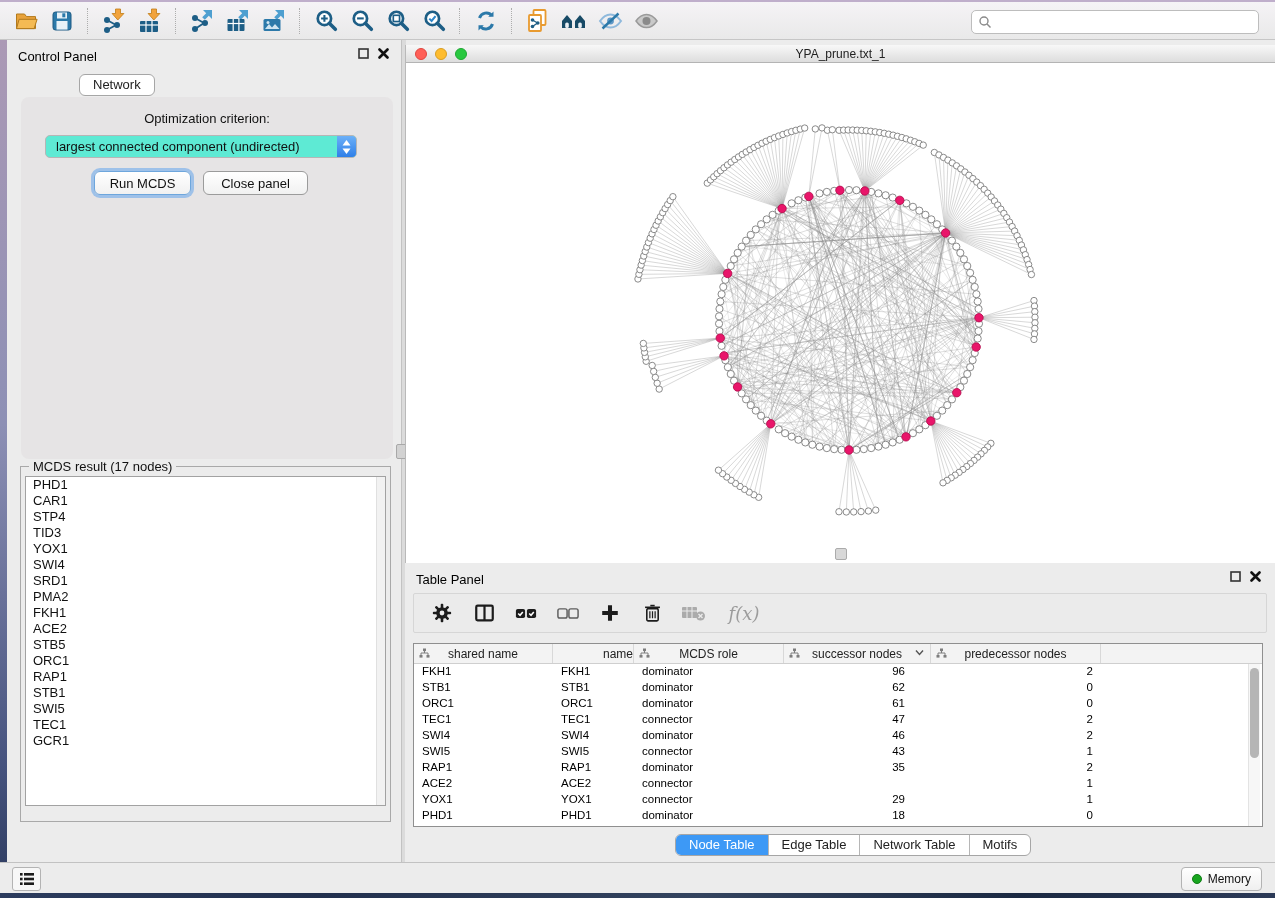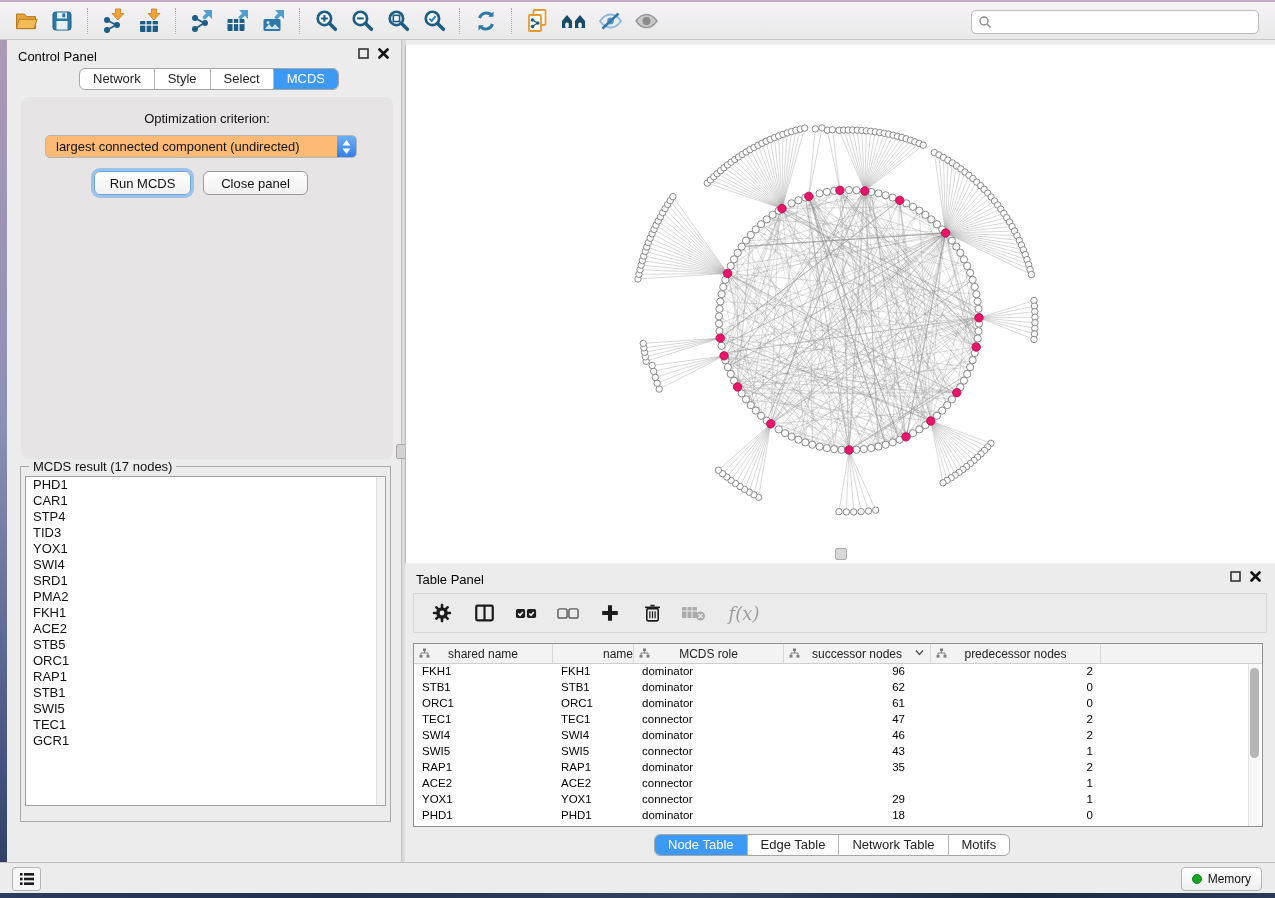--- a/index.html
+++ b/index.html
@@ -21,24 +21,24 @@
     background:linear-gradient(90deg,#2c3c5e,#22304e 25%,#34445f 55%,#1b2942 80%,#2c3a57);}
   
   .cpanel{position:absolute;left:7px;top:40px;width:394px;height:822px;background:#ECECEC;}
   .panel-title{position:absolute;left:11px;top:9px;font-size:13px;color:#000000;text-align:right;}
   .panel-btns{position:absolute;top:8px;display:flex;gap:9px;align-items:center;}
   .cpanel .panel-btns{right:12px;}
   .seg{display:flex;height:22px;border:1px solid #a6a6a6;border-radius:6px;background:#fff;overflow:hidden;box-sizing:border-box;}
   .seg .s{padding:0 13px;font-size:13px;line-height:20px;border-left:1px solid #b6b6b6;color:#222;white-space:nowrap;}
   .seg .s:first-child{border-left:none;}
   .seg .s.active{background:#3D99F6;color:#fff;}
-  .cp-tabs{position:absolute;left:72px;top:28px;}
+  .cp-tabs{position:absolute;left:72px;top:34px;flex-direction:column;}
   .inner{position:absolute;left:14px;top:57px;width:372px;height:362px;background:#E6E4E5;border-radius:8px;}
   .opt-label{position:absolute;left:0;right:0;top:14px;text-align:center;font-size:13px;color:#111;}
-  .dropdown{position:absolute;left:24px;top:38px;width:312px;height:23px;background:#fdba74;border:1px solid #b6b6b6;
+  .dropdown{position:absolute;left:24px;top:38px;width:312px;height:23px;background:#5eead4;border:1px solid #b6b6b6;
     border-radius:5px;display:flex;align-items:center;box-sizing:border-box;}
   .dropdown .val{flex:1;font-size:13px;padding-left:10px;white-space:nowrap;}
   .stepper{width:19px;height:21px;border-radius:0 4px 4px 0;background:linear-gradient(#6cb0f8,#2f7fe8);
     display:flex;flex-direction:column;align-items:center;justify-content:center;gap:2px;}
   .btnrow{position:absolute;left:0;top:74px;width:100%;}
   .pbtn{position:absolute;height:24px;border:1px solid #9b9b9b;border-radius:6px;font-size:13px;
     background:linear-gradient(#ffffff,#f1f1f1);display:flex;align-items:center;justify-content:center;box-sizing:border-box;}
   .pbtn.focus{box-shadow:0 0 0 3px rgba(110,170,235,.6);border-color:#6ea6dc;}
   fieldset.result{position:absolute;left:13px;top:419px;width:371px;height:363px;margin:0;padding:0;
     border:1px solid #a9a9a9;box-sizing:border-box;}
@@ -69,21 +69,21 @@
   .thead{display:flex;height:19px;background:#F3F3F3;border-bottom:1px solid #cfcfcf;}
   .th{position:relative;box-sizing:border-box;border-right:1px solid #d8d8d8;font-size:12px;color:#222;
       display:flex;align-items:center;justify-content:center;}
   .th .treeico{position:absolute;left:5px;top:4px;}
   .th .sort{position:absolute;right:6px;top:5px;}
   .trow{display:flex;height:16px;font-size:11.5px;color:#000;}
   .td{box-sizing:border-box;padding:1px 0 0 8px;white-space:nowrap;overflow:hidden;}
   .td.num{text-align:right;padding-left:0;}
   .tscroll{position:absolute;right:2px;top:20px;width:11px;height:162px;background:#f7f7f7;border-left:1px solid #e3e3e3;}
   .tthumb{position:absolute;left:1px;right:1px;top:4px;height:90px;background:#b5b5b5;border-radius:5px;}
-  .t-tabs{position:absolute;left:249px;top:271px;}
+  .t-tabs{position:absolute;left:270px;top:271px;}
   
   .statusbar{position:absolute;left:0;top:862px;width:1275px;height:31px;background:#ECECEC;border-top:1px solid #c2c2c2;box-sizing:border-box;}
   .sq-btn{position:absolute;left:12px;top:4px;width:27px;height:22px;background:#f7f7f7;border:1px solid #b3b3b3;
     border-radius:3px;display:flex;align-items:center;justify-content:center;}
   .mem-btn{position:absolute;right:13px;top:4px;height:22px;padding:0 10px;display:flex;align-items:center;gap:6px;
     background:linear-gradient(#ffffff,#efefef);border:1px solid #b3b3b3;border-radius:4px;font-size:12px;color:#111;}
   .memdot{width:10px;height:10px;border-radius:50%;background:#18A51F;border:1px solid #0f7d16;box-sizing:border-box;}
 </style>
 </head>
 <body>
@@ -308,20 +308,28 @@
             <div class="mcds-item">GCR1</div>
           </div>
       </div>
     </fieldset>
   </div>
 
   <div class="vdiv"></div>
   <div class="vgrip"></div>
 
   <div class="netwin">
+    <div class="net-titlebar">
+      <div class="lights">
+        <div class="light" style="background:#FF5F57;border:1px solid #E04640;"></div>
+        <div class="light" style="background:#FEBC2E;border:1px solid #D99E23;"></div>
+        <div class="light" style="background:#28C840;border:1px solid #1EA833;"></div>
+      </div>
+      <div class="net-title">YPA_prune.txt_1</div>
+    </div>
     <div class="net-canvas">
       <svg width="870" height="500" viewBox="0 0 870 500">
           <g>
             <line x1="458.8430146426692" y1="127.96900028662813" x2="392.39488617873906" y2="376.7460749049305" stroke="#8f8f8f" stroke-opacity="0.42" stroke-width="0.7"></line>
             <line x1="458.8430146426692" y1="127.96900028662813" x2="486.68642111800597" y2="379.4397672731382" stroke="#8f8f8f" stroke-opacity="0.42" stroke-width="0.7"></line>
             <line x1="458.8430146426692" y1="127.96900028662813" x2="321.8576762025112" y2="304.16500169558327" stroke="#8f8f8f" stroke-opacity="0.42" stroke-width="0.7"></line>
             <line x1="458.8430146426692" y1="127.96900028662813" x2="331.6746260672934" y2="324.131670013065" stroke="#8f8f8f" stroke-opacity="0.42" stroke-width="0.7"></line>
             <line x1="458.8430146426692" y1="127.96900028662813" x2="545.9472919698958" y2="336.38422435260696" stroke="#8f8f8f" stroke-opacity="0.42" stroke-width="0.7"></line>
             <line x1="458.8430146426692" y1="127.96900028662813" x2="428.1811167142297" y2="386.1526255953115" stroke="#8f8f8f" stroke-opacity="0.42" stroke-width="0.7"></line>
             <line x1="458.8430146426692" y1="127.96900028662813" x2="519.4120827980215" y2="362.17220926874313" stroke="#8f8f8f" stroke-opacity="0.42" stroke-width="0.7"></line>

